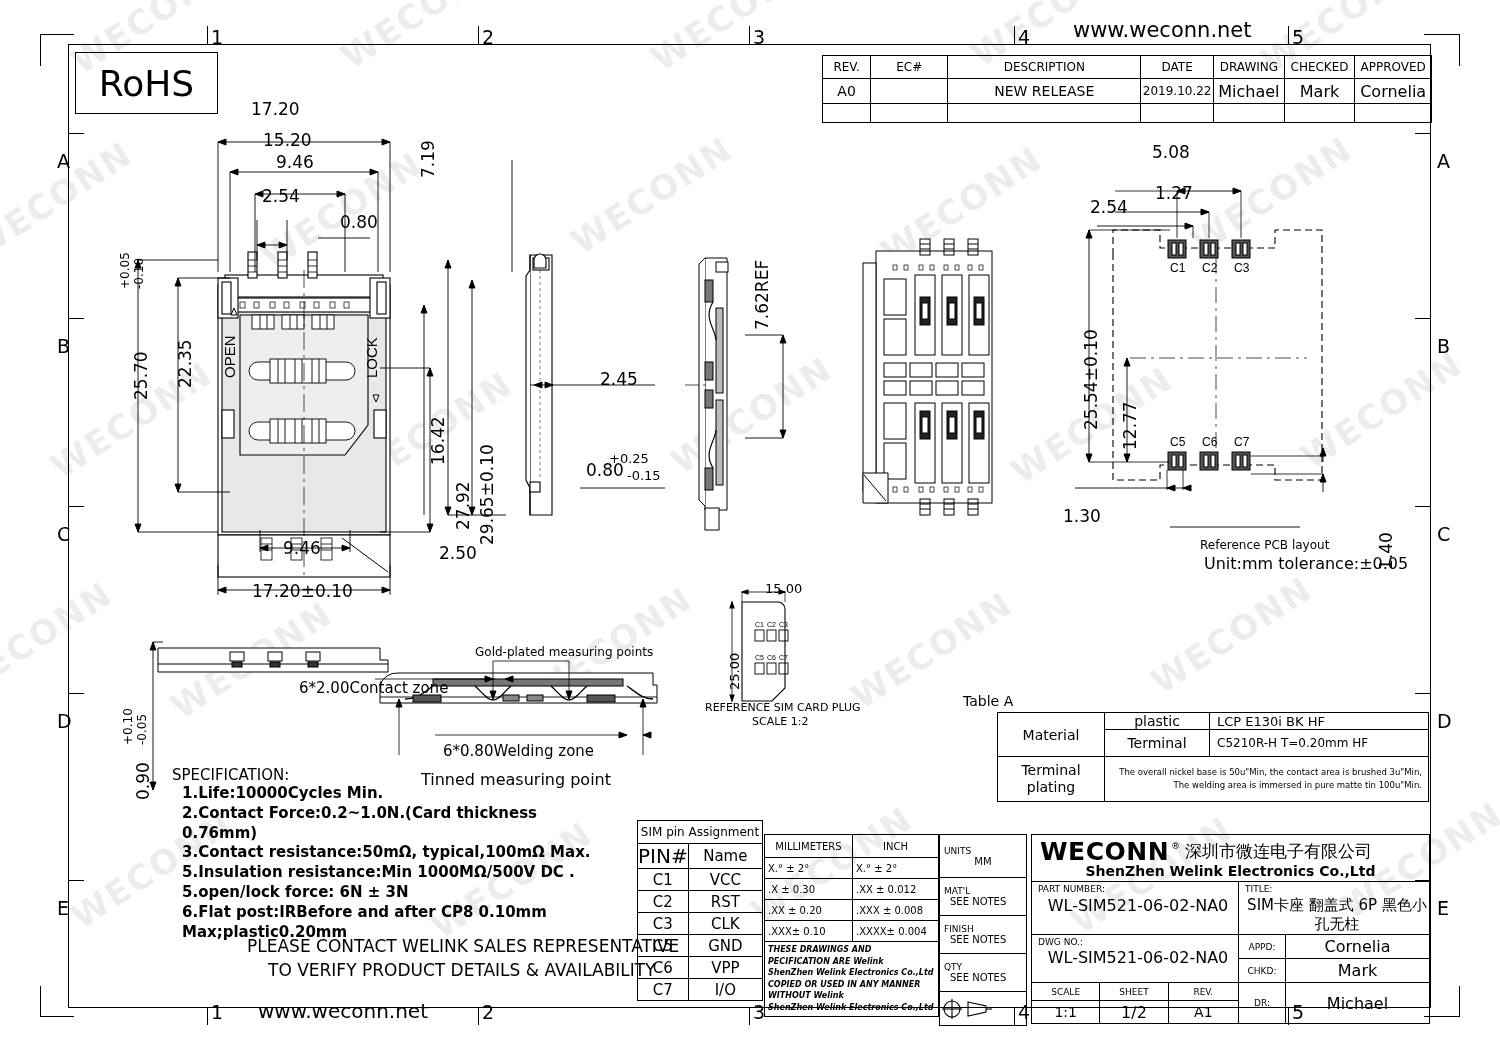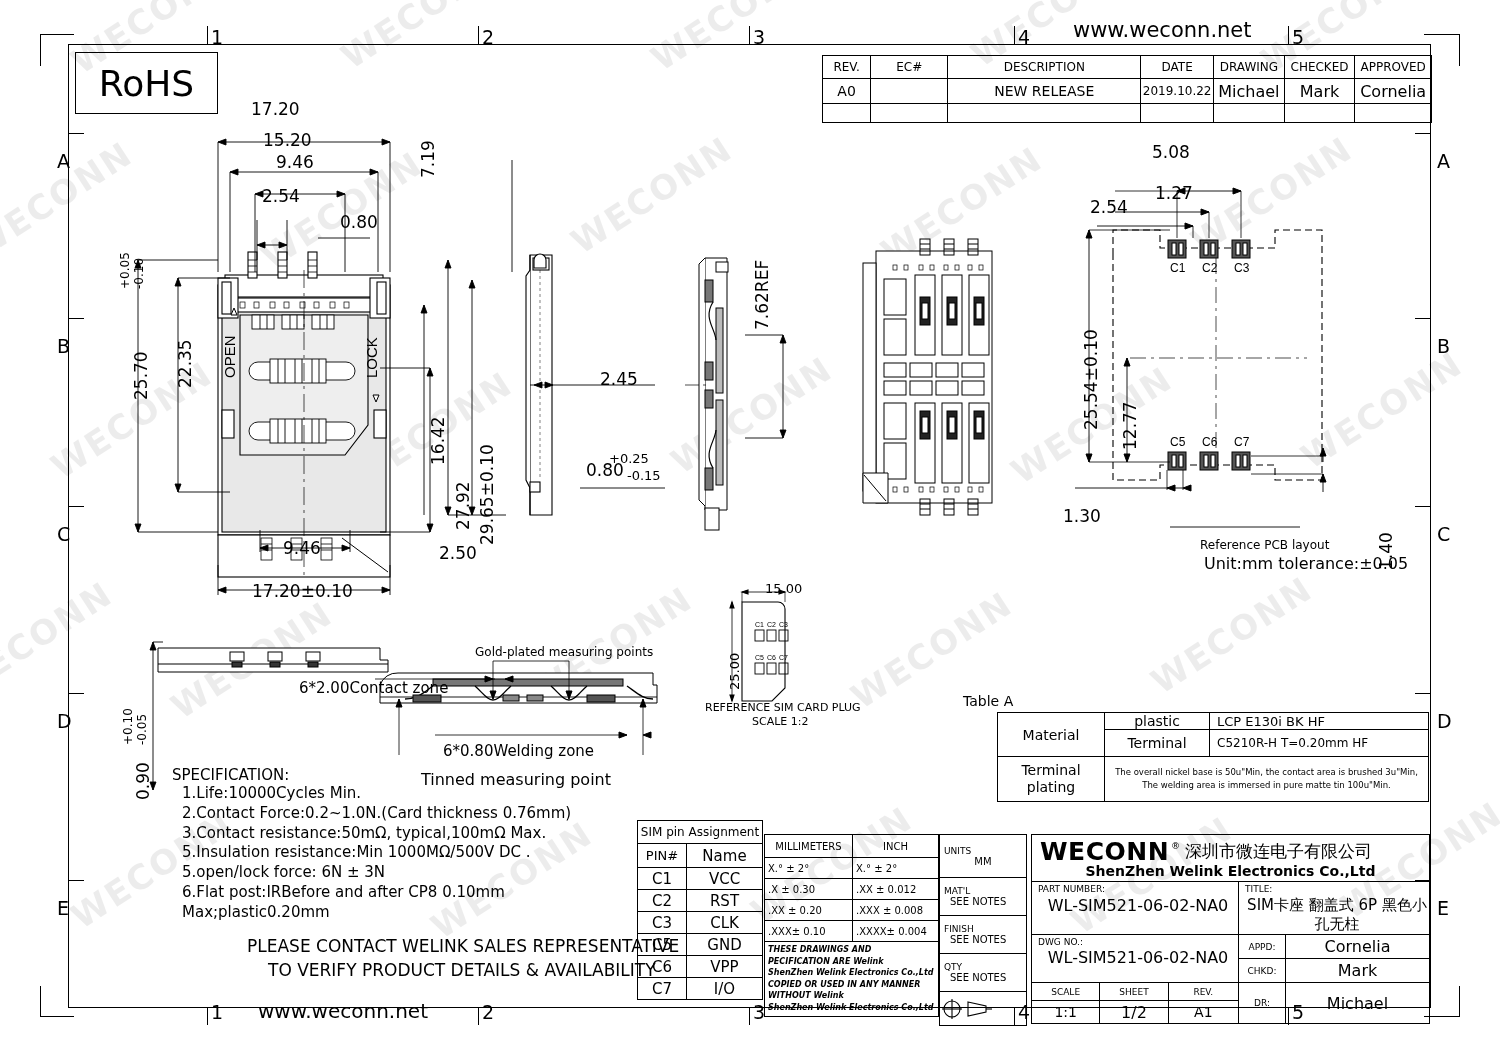--- a/index.html
+++ b/index.html
@@ -682,40 +682,40 @@
   <text x="67" y="80" font-size="7" font-family="Liberation Sans, sans-serif">C6</text>
   <text x="79" y="80" font-size="7" font-family="Liberation Sans, sans-serif">C7</text>
 </svg>
 <div class="t" style="left:765px;top:582px;font-size:13px;">15.00</div>
 <div class="t rot" style="left:728px;top:690px;font-size:13px;">25.00</div>
 <div class="t" style="left:705px;top:702px;font-size:11px;">REFERENCE SIM CARD PLUG</div>
 <div class="t" style="left:752px;top:716px;font-size:11px;">SCALE 1:2</div>
 
 <div class="abs" style="left:172px;top:766px;width:430px;">
   <div style="font-size:15px;">SPECIFICATION:</div>
-  <div style="font-size:15px;margin-left:10px;line-height:1.32;">
+  <div style="font-size:15px;margin-left:10px;line-height:1.32;font-weight:bold;">
     <div>1.Life:10000Cycles Min.</div>
     <div>2.Contact Force:0.2~1.0N.(Card thickness 0.76mm)</div>
     <div>3.Contact resistance:50mΩ, typical,100mΩ Max.</div>
     <div>5.Insulation resistance:Min 1000MΩ/500V DC .</div>
     <div>5.open/lock force: 6N ± 3N</div>
     <div>6.Flat post:IRBefore and after CP8 0.10mm Max;plastic0.20mm</div>
   </div>
 </div>
 <div class="t" style="left:247px;top:938px;font-size:17px;">PLEASE CONTACT WELINK SALES REPRESENTATIVE</div>
 <div class="t" style="left:268px;top:962px;font-size:17px;">TO VERIFY PRODUCT DETAILS &amp; AVAILABILITY</div>
 
 <div class="abs" style="left:637px;top:820px;">
   <table style="width:126px;">
     <tbody>
         <tr>
           <td colspan="2" style="height:22px;font-size:12px;">SIM pin Assignment</td>
         </tr>
     <tr>
-      <td style="width:48px;height:23px;font-size:13px;margin-top:24px;">PIN#</td>
+      <td style="width:48px;height:23px;font-size:20px;margin-top:24px;">PIN#</td>
       <td style="font-size:15px;">Name</td>
     </tr>
     <tr>
       <td style="height:21px;font-size:15px;">C1</td>
       <td style="font-size:15px;">VCC</td>
         </tr>
     <tr>
       <td style="height:21px;font-size:15px;">C2</td>
       <td style="font-size:15px;">RST</td>
         </tr>
@@ -828,21 +828,21 @@
       <td rowspan="2" style="width:106px;height:26px;font-size:14px;">Material</td>
       <td style="width:104px;font-size:14px;">plastic</td>
       <td style="font-size:13px;text-align:left;padding-left:7px;">LCP E130i BK HF</td>
     </tr>
     <tr>
       <td style="height:26px;font-size:14px;">Terminal</td>
       <td style="font-size:12px;text-align:left;padding-left:7px;">C5210R-H T=0.20mm HF</td>
     </tr>
     <tr>
       <td style="height:44px;font-size:14px;line-height:1.25;">Terminal plating</td>
-      <td colspan="2" style="text-align:center;padding:3px 6px;">
+      <td colspan="2" style="text-align:right;padding:3px 6px;">
         <div style="font-size:8.5px;line-height:1.5;">
           <div>The overall nickel base is 50u"Min, the contact area is brushed 3u"Min,</div>
           <div>The welding area is immersed in pure matte tin 100u"Min.</div>
         </div>
       </td>
     </tr>
   </tbody>
     </table>
 </div>
 

